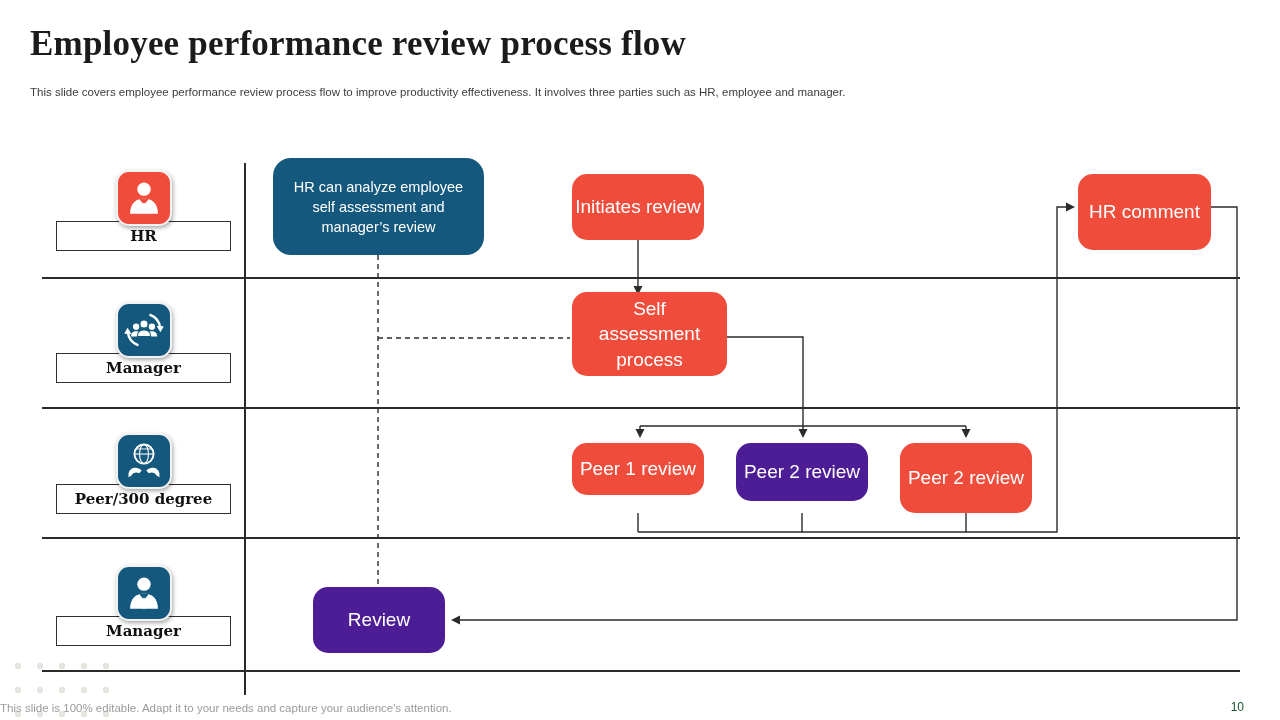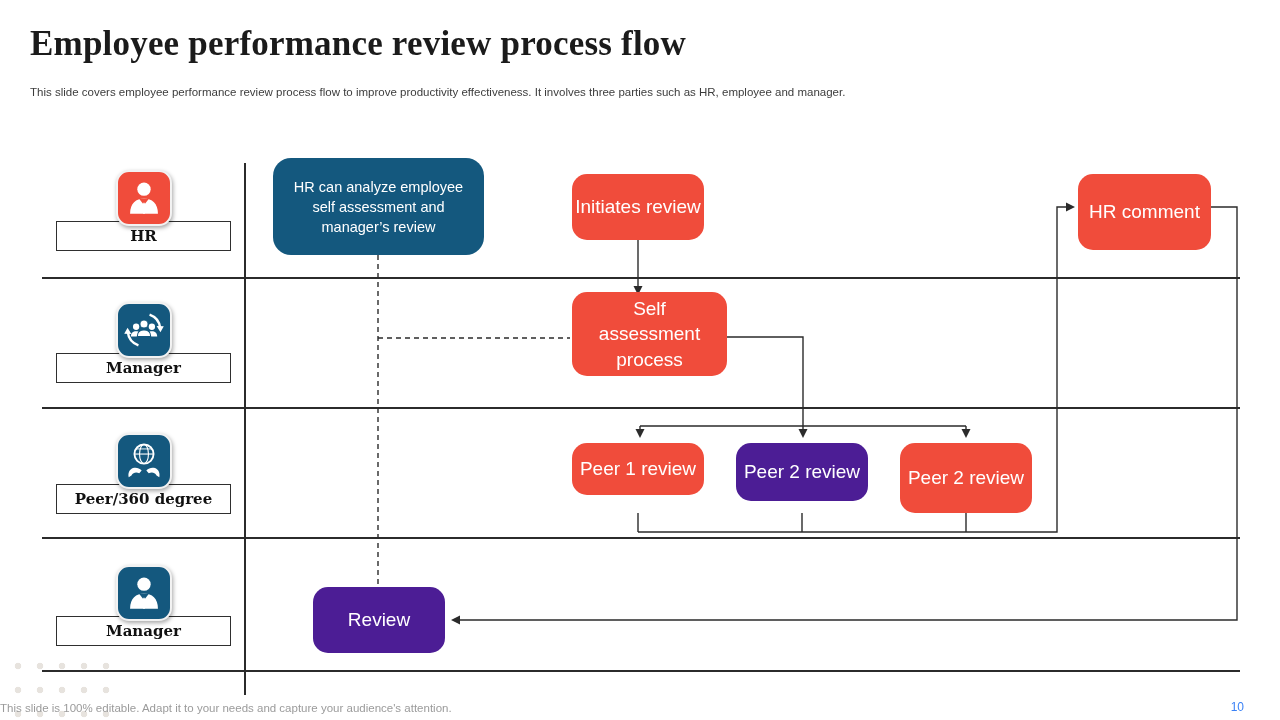--- a/index.html
+++ b/index.html
@@ -45,21 +45,21 @@
   }
   .node.big { border-radius: 18px; font-size: 14.5px; line-height: 1.38; }
   
   .connectors { position: absolute; left: 0; top: 0; width: 1280px; height: 720px; z-index: 1; }
   
   .footer-note {
     position: absolute; left: 0; top: 702px; width: 1280px; 
     font-size: 11.5px; color: #9b9b9b;
   }
   .page-number {
-    position: absolute; right: 36px; top: 700px; font-size: 12px; color: #3b82f6; text-align: center;
+    position: absolute; right: 36px; top: 700px; font-size: 12px; color: #14532d; text-align: center;
   }
   .dots-decoration {
     position: absolute; left: 3px; top: 648px; width: 108px; height: 72px; z-index: 0;
     background-image: radial-gradient(circle, #e7e3de 3px, rgba(231,227,222,0) 3.6px);
     background-size: 22px 24px; background-position: 4px 6px;
   }
 </style>
 </head>
 <body>
 
@@ -141,21 +141,21 @@
       <svg viewBox="0 0 56 56">
         <circle cx="28" cy="20.5" r="10.3" stroke="#fff" stroke-width="2" fill="none"></circle>
         <ellipse cx="28" cy="20.5" rx="4.8" ry="10.3" stroke="#fff" stroke-width="1.2" fill="none"></ellipse>
         <line x1="17.7" y1="20.5" x2="38.3" y2="20.5" stroke="#fff" stroke-width="1.2"></line>
         <line x1="19.2" y1="15" x2="36.8" y2="15" stroke="#fff" stroke-width="1"></line>
         <path d="M11.5 45.5 c-1.2-5.5 1.6-9.6 6.2-10.2 c2.8-.4 5.6.9 7.8 2.8 l-2.6 3.2 c-3.2-1.6-6.4-1-8.4 2.2 z" fill="#fff"></path>
         <path d="M44.5 45.5 c1.2-5.5 -1.6-9.6 -6.2-10.2 c-2.8-.4 -5.6.9 -7.8 2.8 l2.6 3.2 c3.2-1.6 6.4-1 8.4 2.2 z" fill="#fff"></path>
       </svg>
     </div>
     <div class="lane-label-box" style="top:484px;">
-      <span>Peer/360 degree</span>
+      <span>Peer/300 degree</span>
     </div>
   </div>
 
   <div class="lane-header">
     <div class="lane-icon" style="top: 565px; background-color: rgb(20, 88, 126); color: rgb(20, 88, 126);">
       <svg viewBox="0 0 56 56">
         <circle cx="28" cy="18.5" r="7.2" fill="#fff"></circle>
         <path d="M13 45 C13 33.5 19.5 28.5 28 28.5 C36.5 28.5 43 33.5 43 45 Z" fill="#fff"></path>
         <path d="M22.5 28.5 L28 35.5 L33.5 28.5 Z" fill="currentColor"></path>
         <path d="M28 32.5 L30.6 36.5 L28.9 45 L27.1 45 L25.4 36.5 Z" fill="#fff"></path>

